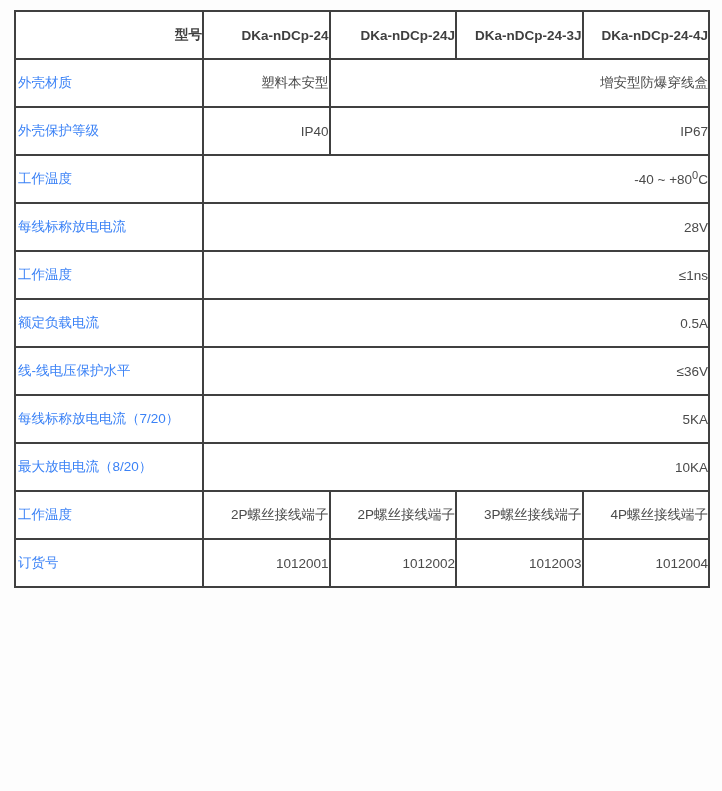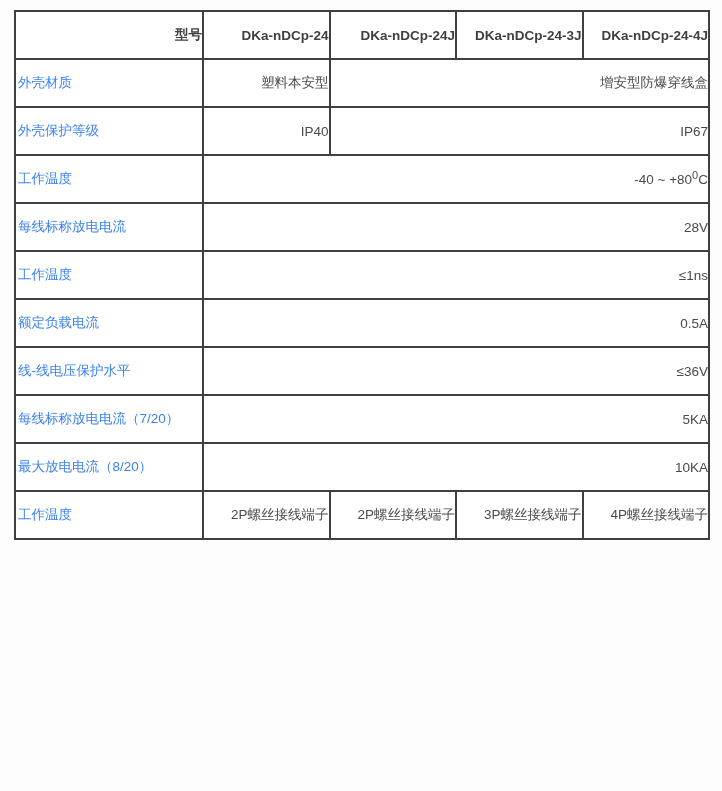--- a/index.html
+++ b/index.html
@@ -110,15 +110,22 @@
           <th class="row-label">最大放电电流（8/20）</th>
           <td colspan="4">10KA</td>
         </tr>
         <tr>
           <th class="row-label">工作温度</th>
           <td>2P螺丝接线端子</td>
           <td>2P螺丝接线端子</td>
           <td>3P螺丝接线端子</td>
           <td>4P螺丝接线端子</td>
         </tr>
+        <tr>
+          <th class="row-label">订货号</th>
+          <td>1012001</td>
+          <td>1012002</td>
+          <td>1012003</td>
+          <td>1012004</td>
+        </tr>
       </tbody>
   </table>
 </div>
 
 </body></html>

